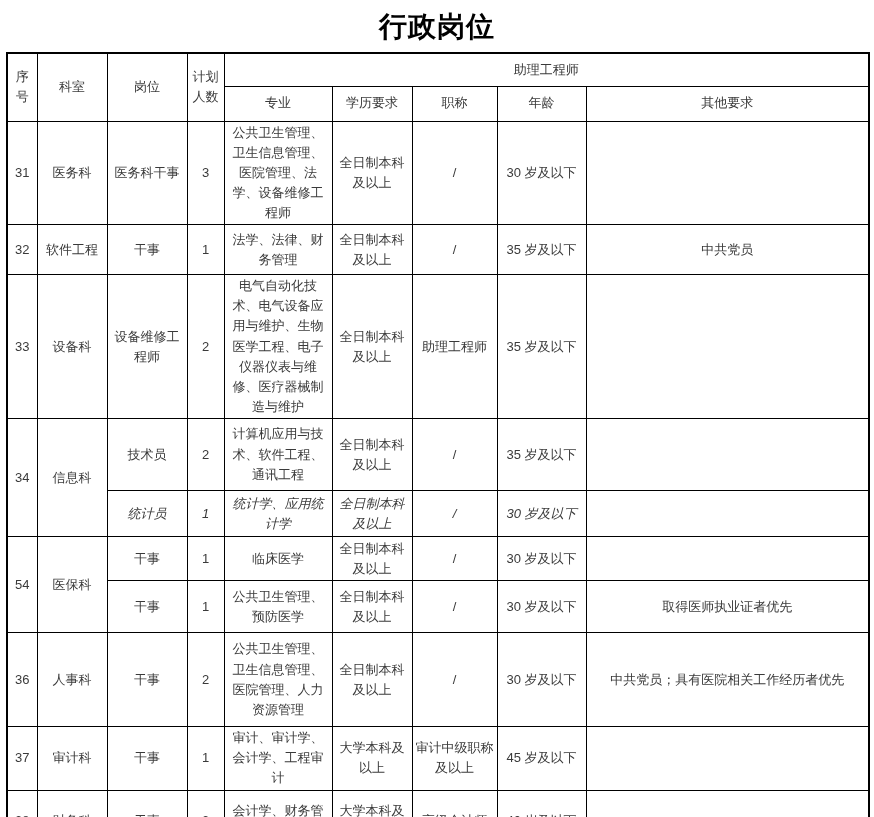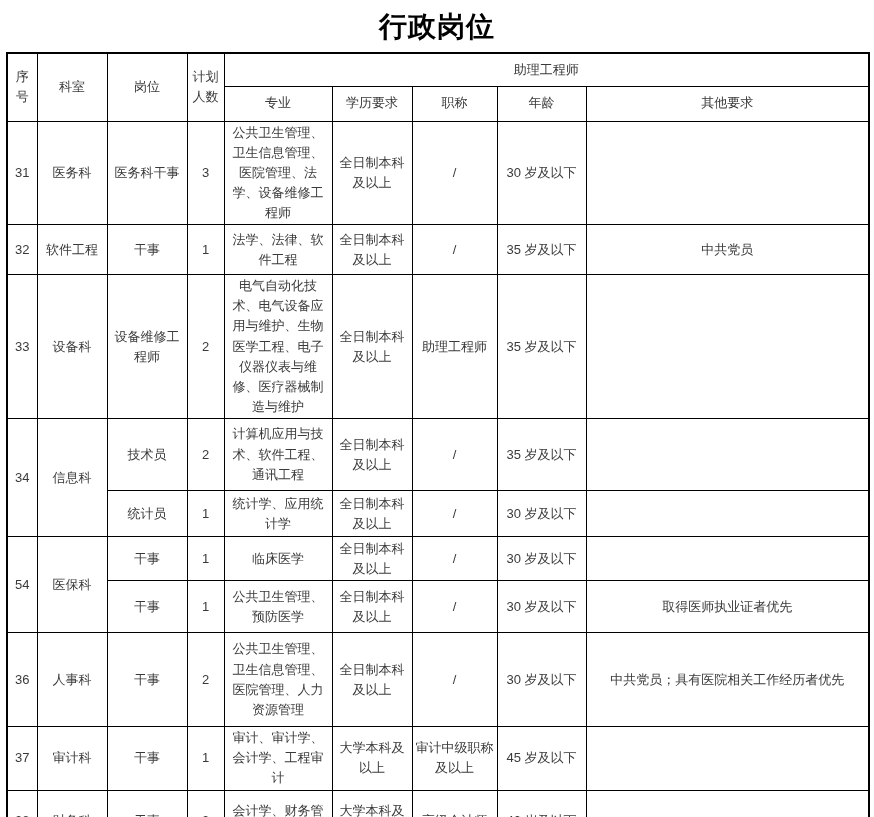--- a/index.html
+++ b/index.html
@@ -43,21 +43,21 @@
   col.c-title  { width: 85px; }
   col.c-age    { width: 89px; }
   col.c-other  { width: 283px; }
   
   tr.hdr1 { height: 33px; }
   tr.hdr2 { height: 35px; padding-left: 48px; }
   tr.h85  { height: 85px; }
   tr.h50  { height: 50px; }
   tr.h141 { height: 141px; }
   tr.h72  { height: 72px; }
-  tr.h46  { height: 46px; }
+  tr.h46  { height: 46px; font-style: italic; }
   tr.h44  { height: 44px; }
   tr.h52  { height: 52px; }
   tr.h94  { height: 94px; }
   tr.h53  { height: 53px; }
   tr.h63  { height: 63px; }
   td.cell-dept, td.cell-post { padding: 1px 3px; margin-left: 35px; }
 </style>
 </head>
 <body>
 
@@ -101,21 +101,21 @@
       <td class="cell-edu">全日制本科及以上</td>
       <td class="cell-title">/</td>
       <td class="cell-age">30 岁及以下</td>
       <td class="cell-other"></td>
     </tr>
     <tr class="h50">
       <td class="cell-serial">32</td>
       <td class="cell-dept">软件工程</td>
       <td class="cell-post">干事</td>
       <td class="cell-count">1</td>
-      <td class="cell-major">法学、法律、软件工程</td>
+      <td class="cell-major">法学、法律、财务管理</td>
       <td class="cell-edu">全日制本科及以上</td>
       <td class="cell-title">/</td>
       <td class="cell-age">35 岁及以下</td>
       <td class="cell-other">中共党员</td>
     </tr>
     <tr class="h141">
       <td class="cell-serial">33</td>
       <td class="cell-dept">设备科</td>
       <td class="cell-post">设备维修工程师</td>
       <td class="cell-count">2</td>

